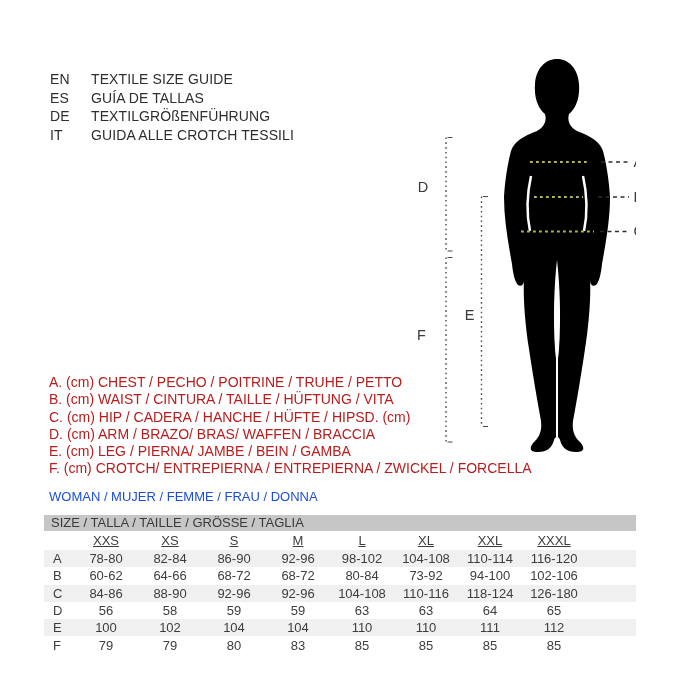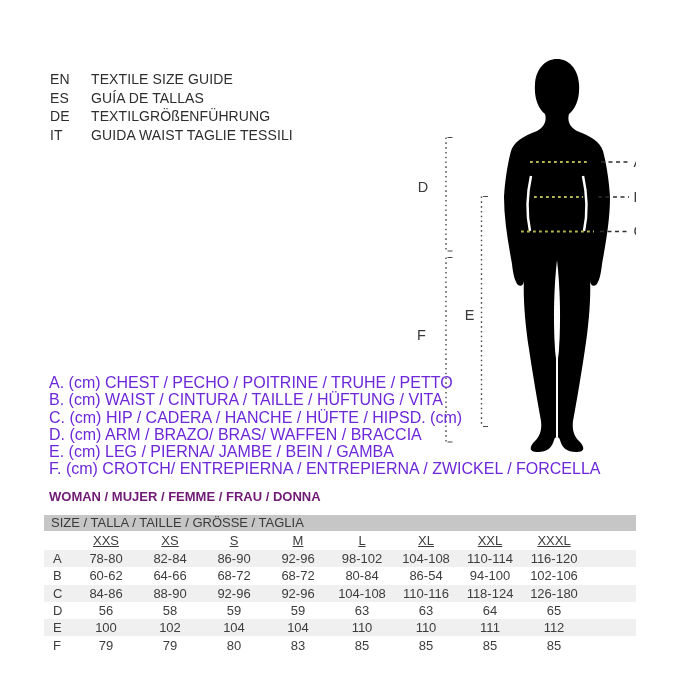--- a/index.html
+++ b/index.html
@@ -6,45 +6,45 @@
   .page{position:relative;width:636px;height:700px;background:#ffffff;overflow:hidden;
         font-family:"Liberation Sans",sans-serif;color:#333;margin-top:24px;}
   
   .lang-block{position:absolute;left:50px;top:46px;font-size:14px;line-height:18.6px;
               color:#2e2e2e;letter-spacing:.1px;white-space:nowrap;}
   .lang-code{display:inline-block;width:41px;}
   
   .figure-svg{position:absolute;left:0;top:0;width:700px;height:700px;}
   .figure-svg text{font-family:"Liberation Sans",sans-serif;font-size:14.5px;fill:#3a3a3a;}
   
-  .defs-block{position:absolute;left:49px;top:350px;font-size:16px;line-height:17.3px;
-              color:#6d28d9;white-space:nowrap;}
-  
-  .gender-line{position:absolute;left:49px;top:465px;font-size:13px;color:#701a75;white-space:nowrap;font-weight:bold;}
+  .defs-block{position:absolute;left:49px;top:350px;font-size:14px;line-height:17.3px;
+              color:#b91c1c;white-space:nowrap;}
+  
+  .gender-line{position:absolute;left:49px;top:465px;font-size:13px;color:#1d4ed8;white-space:nowrap;}
   
   .size-table{position:absolute;left:44px;top:491px;width:609px;font-size:13px;color:#3d3d3d;}
   .table-header-bar{height:16px;line-height:16px;background:#c6c6c6;padding-left:7px;
                     font-size:13px;color:#3a3a3a;white-space:nowrap;}
   .grid{display:grid;grid-template-columns:30px repeat(8,64px) 1fr;align-items:center;}
   .sizes-row{height:19px;text-decoration:underline;}
   .data-row{height:17.3px;}
   .stripe{background:#f0f0f0;}
   .cell{text-align:center;}
   .label-cell{text-align:left;padding-left:9px;}
 </style>
 </head>
 <body>
 
 <div class="page">
 
   <div class="lang-block">
     <div><span class="lang-code">EN</span><span>TEXTILE SIZE GUIDE</span></div>
     <div><span class="lang-code">ES</span><span>GUÍA DE TALLAS</span></div>
     <div><span class="lang-code">DE</span><span>TEXTILGRÖßENFÜHRUNG</span></div>
-    <div><span class="lang-code">IT</span><span>GUIDA WAIST TAGLIE TESSILI</span></div>
+    <div><span class="lang-code">IT</span><span>GUIDA ALLE CROTCH TESSILI</span></div>
   </div>
 
   <svg class="figure-svg" viewBox="0 0 700 700">
 
     <path fill="#000000" d="
       M 557 35
       C 545 35 536 45 535 60
       C 534 74 538 84 545 90
       C 547 97 544 103 537 107
       C 523 112 514 118 511 127
@@ -140,21 +140,21 @@
       <span class="cell"></span>
     </div>
 
     <div class="grid data-row">
       <span class="cell label-cell">B</span>
       <span class="cell">60-62</span>
       <span class="cell">64-66</span>
       <span class="cell">68-72</span>
       <span class="cell">68-72</span>
       <span class="cell">80-84</span>
-      <span class="cell">86-54</span>
+      <span class="cell">73-92</span>
       <span class="cell">94-100</span>
       <span class="cell">102-106</span>
       <span class="cell"></span>
     </div>
 
     <div class="grid data-row stripe">
       <span class="cell label-cell">C</span>
       <span class="cell">84-86</span>
       <span class="cell">88-90</span>
       <span class="cell">92-96</span>

